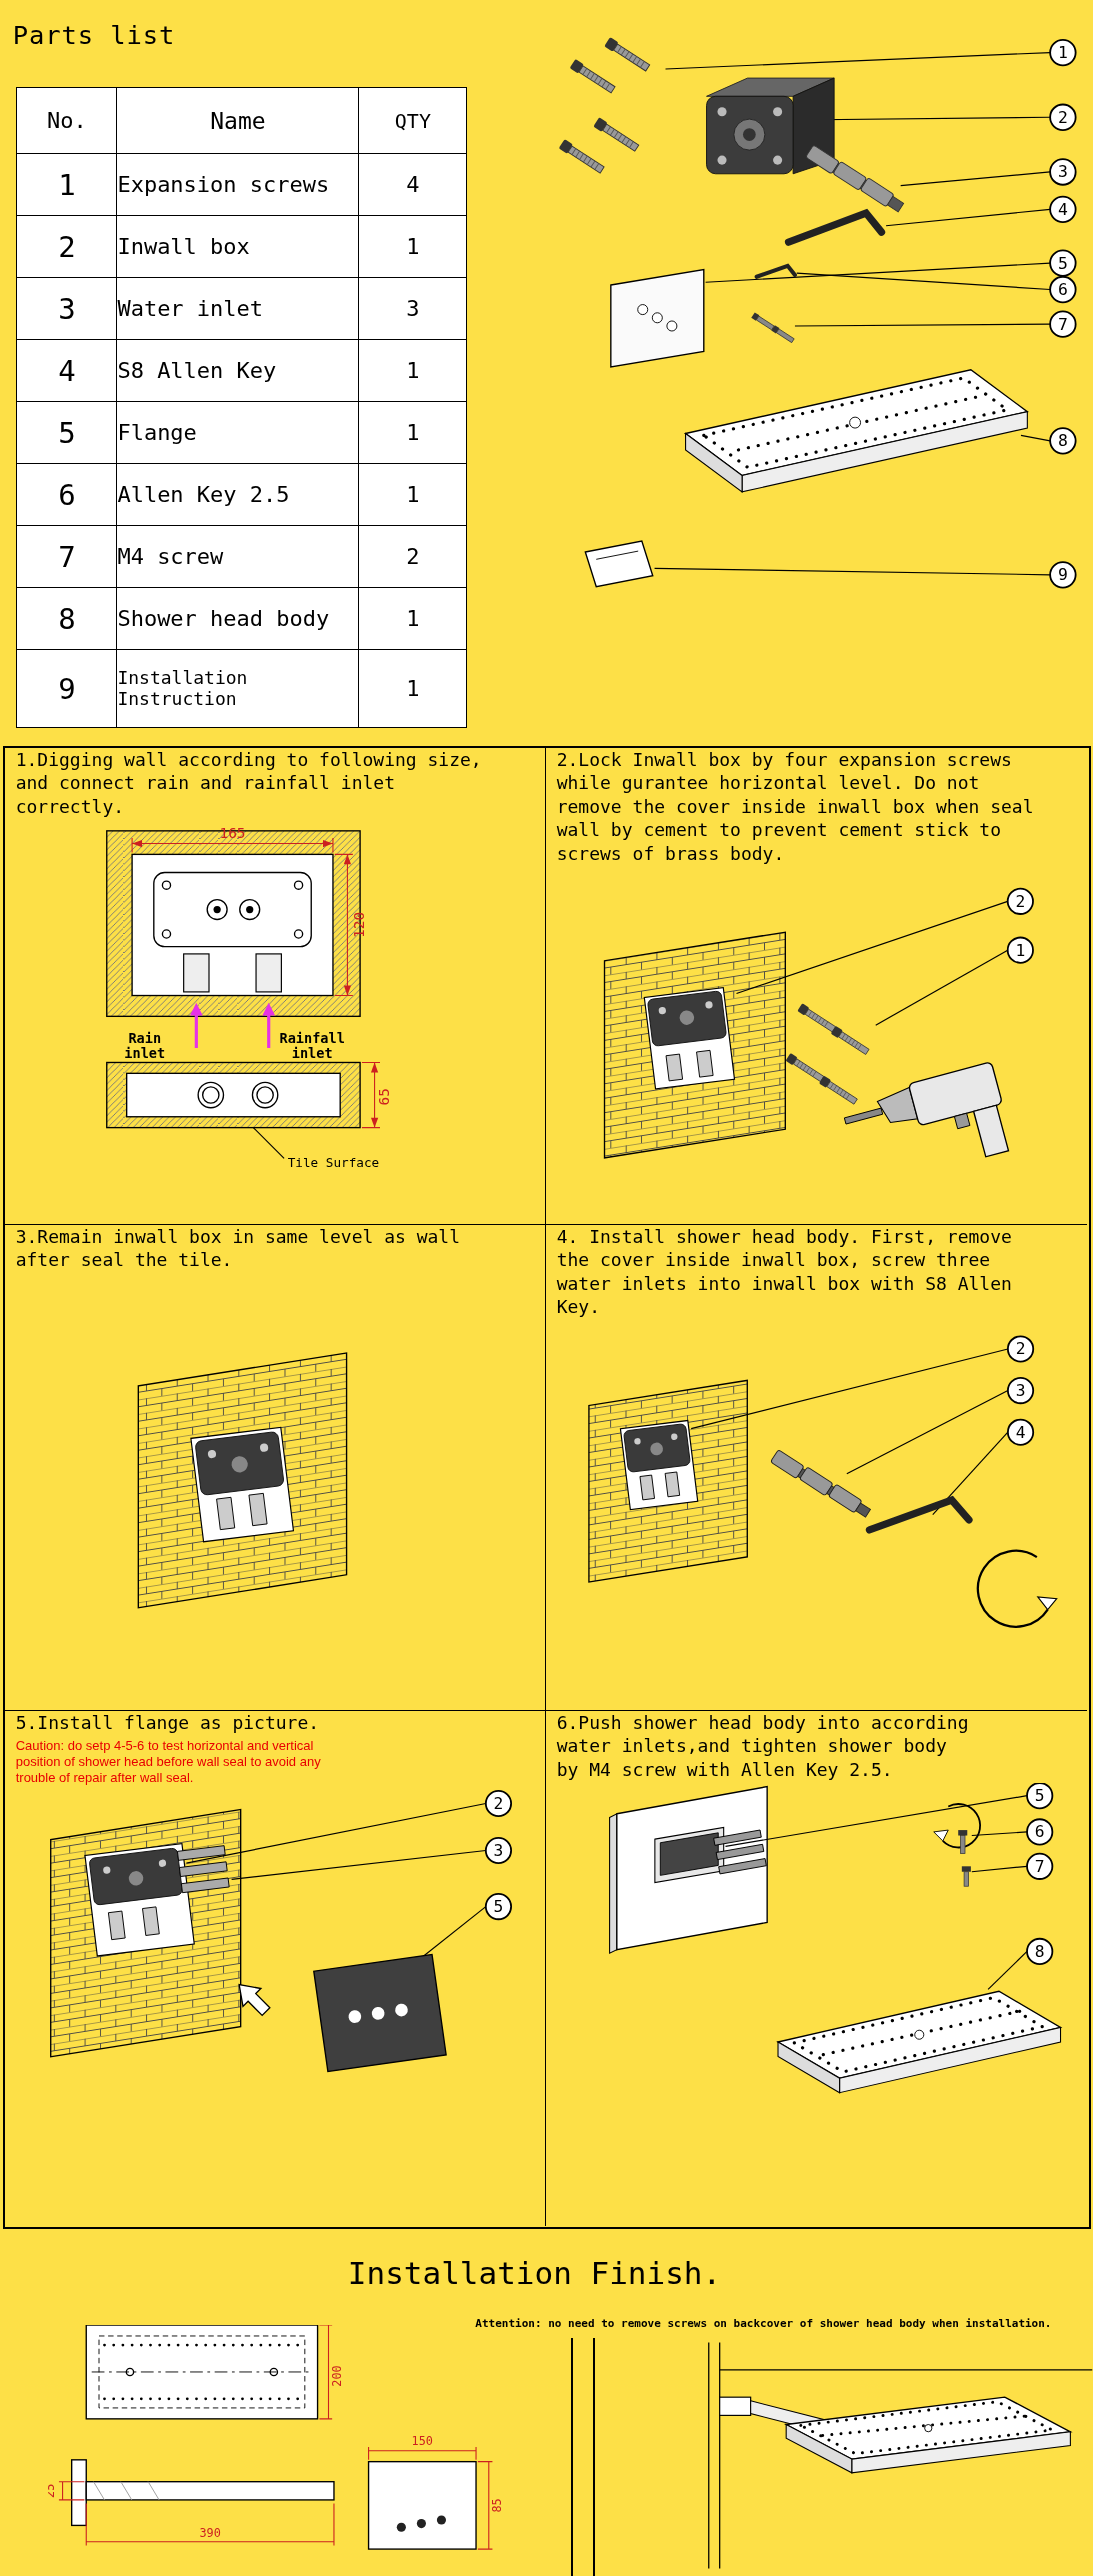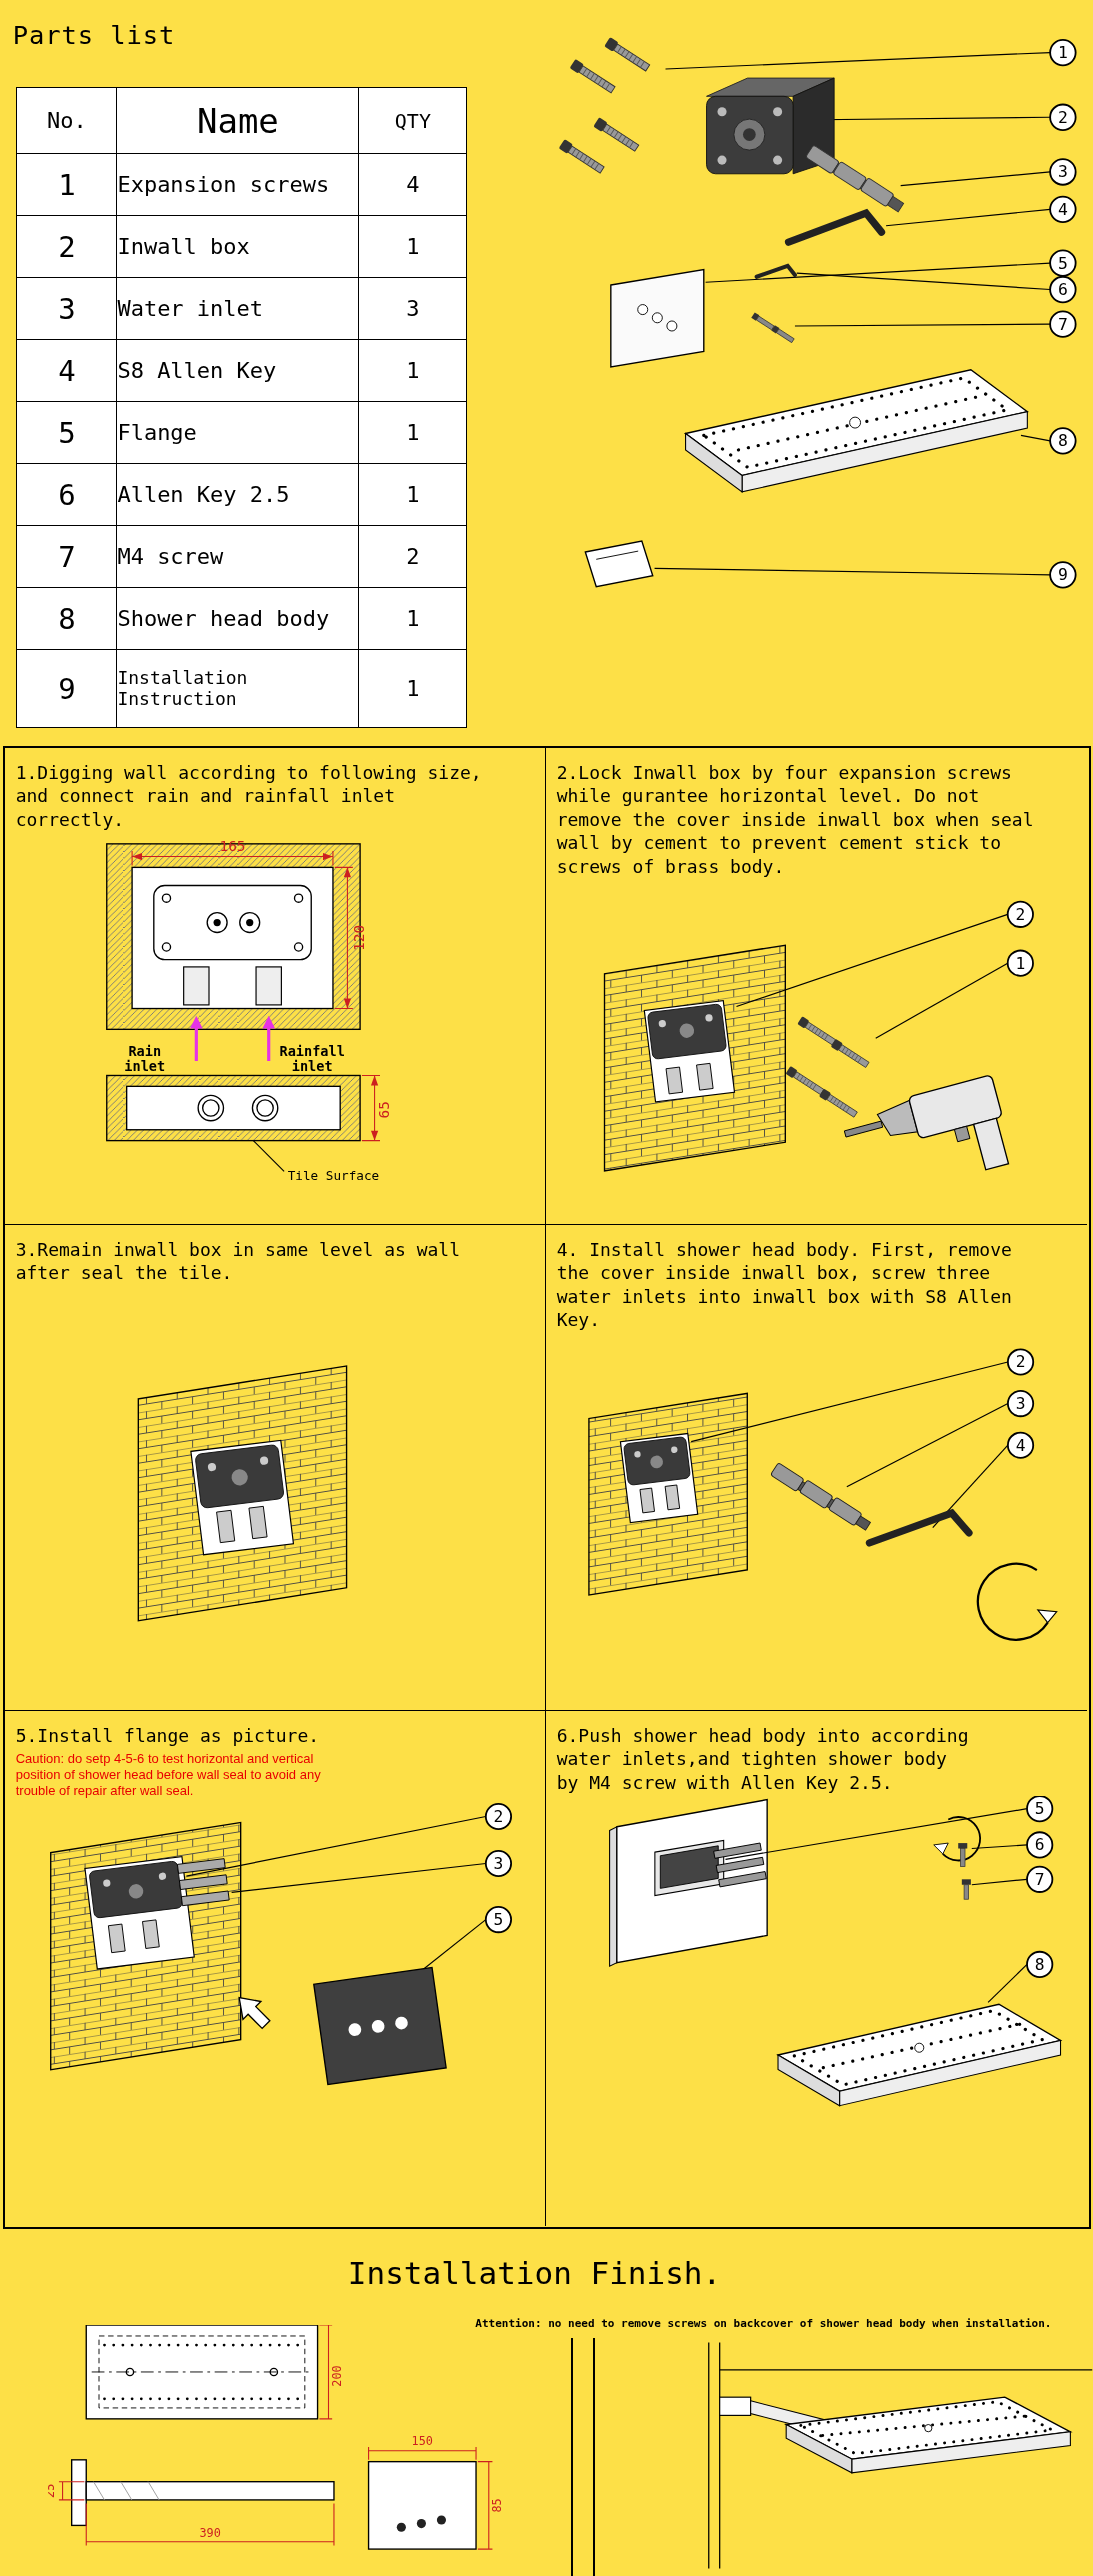--- a/index.html
+++ b/index.html
@@ -5,37 +5,37 @@
   * { box-sizing: border-box; }
   html,body { margin:0; padding:0; background:#fff; }
   body { font-family:"DejaVu Sans Mono","Liberation Mono",monospace; color:#000; }
   .page { position:relative; width:1094px; height:2576px; background:#fde047; overflow:hidden; }
 
   
   .parts-title { position:absolute; left:12.8px; top:20px; font-size:25.5px; letter-spacing:0.9px; }
   table.parts { position:absolute; left:16.4px; top:87px; border-collapse:collapse; background:#fff; }
   table.parts th, table.parts td { border:1.8px solid #000; padding:0; }
   th.c-no  { width:100px; font-size:22px; font-weight:normal; }
-  th.c-name{ width:242px; font-size:34px; font-weight:normal; }
+  th.c-name{ width:242px; font-size:23px; font-weight:normal; }
   th.c-qty { width:108px; font-size:20px; font-weight:normal; }
   thead tr { height:66px; }
   tbody tr { height:62px; }
   tbody tr.tall { height:78px; }
   td.no { font-size:29px; text-align:center; }
   td.nm { font-size:22px; text-align:left; padding-left:9px; }
   td.nm.small { font-size:18px; line-height:1.15; }
   td.qt { font-size:22px; text-align:center; }
 
   .exploded { position:absolute; left:474px; top:7.3px; }
 
   
   .steps-grid { position:absolute; left:2.7px; top:746px; width:1088px; height:1483px;
                 border:2.7px solid #000; display:grid;
                 grid-template-columns:541px 541px; grid-template-rows:477px 486px 515px; }
-  .cell { padding:13px 11px 0; position:relative; overflow:hidden; }
+  .cell { padding:0 11px 0; position:relative; overflow:hidden; }
   .cell.bb { border-bottom:1.8px solid #000; }
   .cell.br { border-right:1.8px solid #000; }
   .step-text { font-size:18px; line-height:1.3; white-space:pre-wrap; }
   .caution { font-family:"Liberation Sans",sans-serif; color:#e80000; font-size:13px;
              line-height:1.25; white-space:pre-wrap; margin-top:3.6px; }
   .cell svg { display:block; margin:1.8px auto 0; }
 
   
   .finish { position:absolute; left:12px; top:2229px; width:1045px; height:347px; }
   .finish-title { position:absolute; left:0; top:25.5px; width:100%; text-align:center; font-size:31px; }

